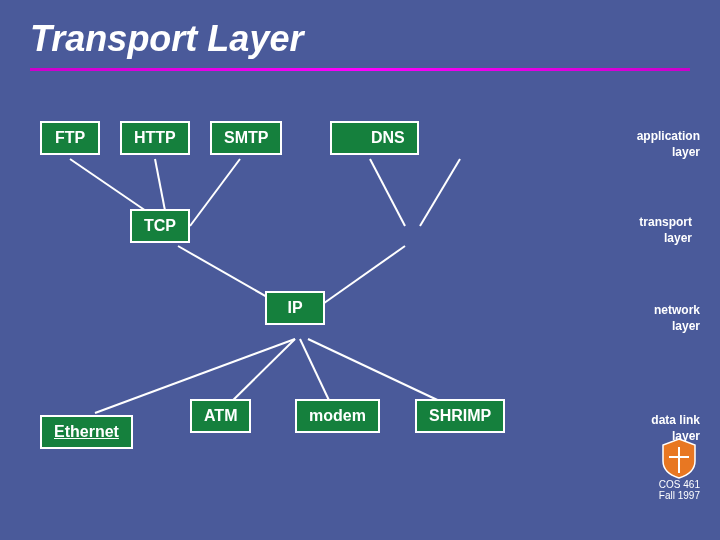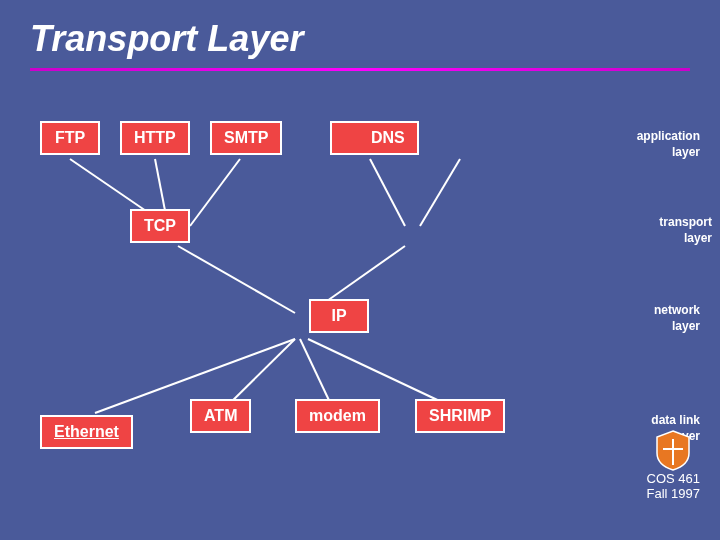--- a/index.html
+++ b/index.html
@@ -43,21 +43,21 @@
       top: 0;
       left: 0;
       width: 100%;
       height: 100%;
       pointer-events: none;
     }
 
     
     .box {
       position: absolute;
-      background-color: #ef4444;
+      background-color: #15803d;
       border: 2px solid white;
       color: white;
       font-size: 16px;
       font-weight: bold;
       text-align: center;
       padding: 6px 12px;
       min-width: 60px;
     }
 
     
@@ -80,21 +80,21 @@
       flex-direction: column;
       align-items: center;
     }
 
     .shield-icon {
       width: 36px;
       height: 42px;
     }
 
     .shield-text {
-      font-size: 13px;
+      font-size: 10px;
       color: white;
       text-align: center;
       margin-top: 0;
     }
   </style>
 </head>
 <body>
 
 <div class="title-bar">
   <h1>Transport Layer</h1>
@@ -138,42 +138,42 @@
     <span>SMTP</span>
   </div>
   <div class="box" style="left:330px; top:30px;padding-left:39px;">
     <span>DNS</span>
   </div>
 
   <div class="box" style="left:130px; top:118px;text-align:right;">
     <span>TCP</span>
   </div>
 
-  <div class="box" style="left:265px; top:208px;margin-left:44px;">
+  <div class="box" style="left:265px; top:200px;">
     <span>IP</span>
   </div>
 
   <div class="box" style="left:40px; top:324px;text-decoration:underline;">
     <span>Ethernet</span>
   </div>
   <div class="box" style="left:190px; top:308px;">
     <span>ATM</span>
   </div>
   <div class="box" style="left:415px; top:308px;">
     <span>SHRIMP</span>
   </div>
   <div class="box" style="left:295px; top:308px;">
     <span>modem</span>
   </div>
 
   <div class="layer-label" style="top:38px; right:20px;">
     <span style="white-space:pre-line;">application
 layer</span>
   </div>
-  <div class="layer-label" style="top:124px; right:8px;">
+  <div class="layer-label" style="top:124px; right:28px;">
     <span style="white-space:pre-line;">transport
 layer</span>
   </div>
   <div class="layer-label" style="top:212px; right:20px;">
     <span style="white-space:pre-line;">network
 layer</span>
   </div>
   <div class="layer-label" style="top:322px; right:20px;">
     <span style="white-space:pre-line;">data link
 layer</span>

